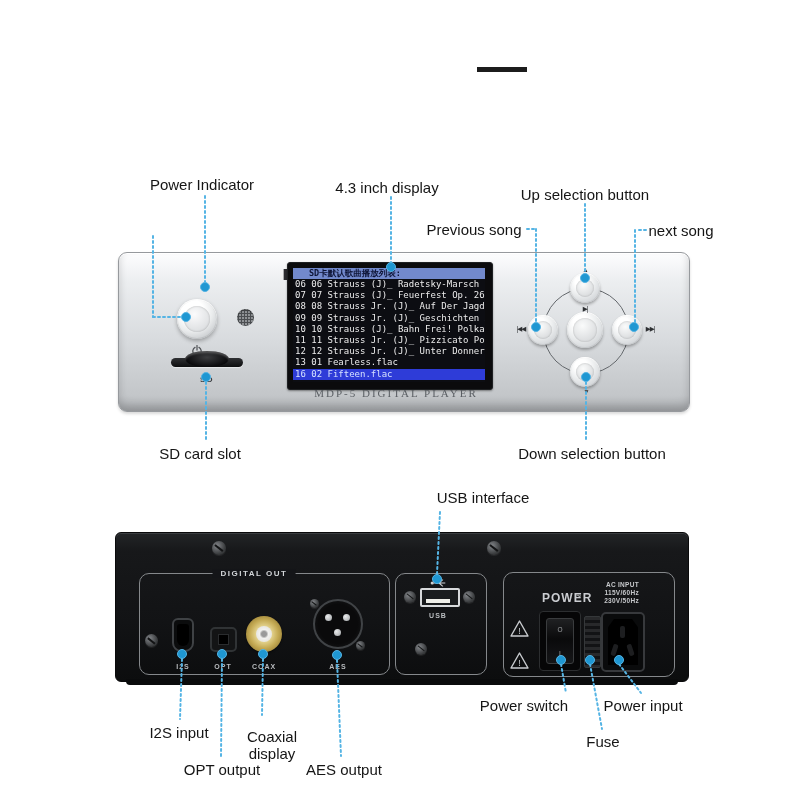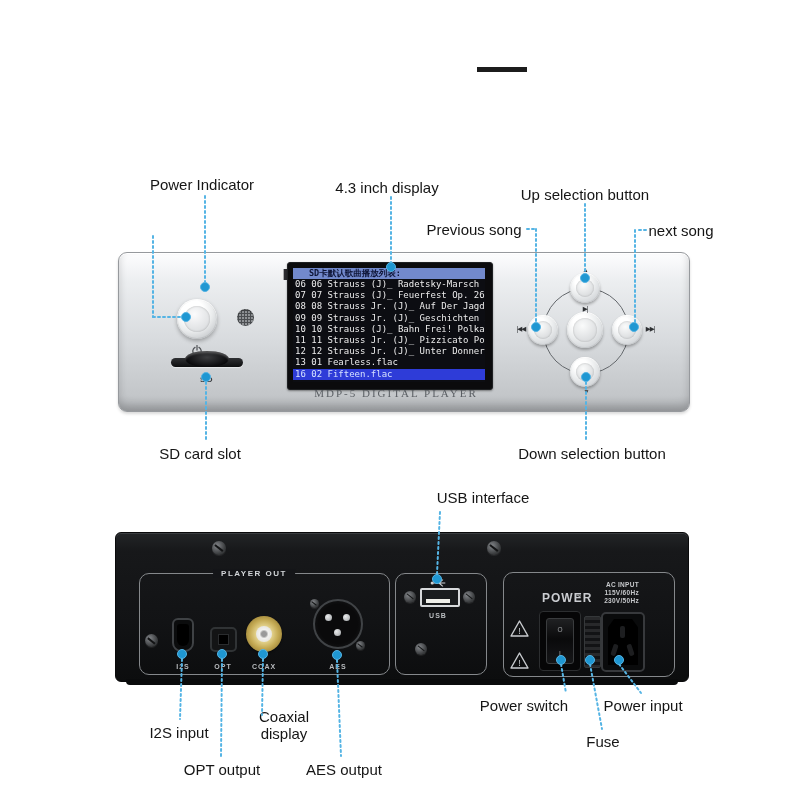--- a/index.html
+++ b/index.html
@@ -119,21 +119,21 @@
   <div class="lbl" style="left:202px;top:176px;">Power Indicator</div>
   <div class="lbl" style="left:387px;top:179px;">4.3 inch display</div>
   <div class="lbl" style="left:474px;top:221px;">Previous song</div>
   <div class="lbl" style="left:585px;top:186px;">Up selection button</div>
   <div class="lbl" style="left:681px;top:222px;">next song</div>
   <div class="lbl" style="left:200px;top:445px;">SD card slot</div>
   <div class="lbl" style="left:592px;top:445px;">Down selection button</div>
   <div class="lbl" style="left:446px;top:489px;margin-left:37px;">USB interface</div>
 
   <div class="lbl" style="left:179px;top:724px;">I2S input</div>
-  <div class="lbl" style="left:272px;top:708px;margin-left:12px;">
+  <div class="lbl" style="left:272px;top:728px;">
     <span>Coaxial</span><br>
     <span>display</span>
   </div>
   <div class="lbl" style="left:222px;top:761px;">OPT output</div>
   <div class="lbl" style="left:344px;top:761px;">AES output</div>
   <div class="lbl" style="left:524px;top:697px;">Power switch</div>
   <div class="lbl" style="left:643px;top:697px;">Power input</div>
   <div class="lbl" style="left:603px;top:733px;">Fuse</div>
 
   <div class="front">
@@ -185,21 +185,21 @@
   <div class="nav-mark" style="left:650px;top:329px;">▶▶|</div>
   <div class="nav-mark" style="left:585px;top:309px;">▶|</div>
 
   <div class="rear">
     <div class="rear-base"></div>
     <div class="screw" style="left:96px;top:8px;width:14px;height:14px;"></div>
     <div class="screw" style="left:371px;top:8px;width:14px;height:14px;"></div>
     <div class="screw" style="left:29px;top:101px;width:13px;height:13px;"></div>
 
     <div class="section" style="left:23px;top:40px;width:249px;height:100px;"></div>
-    <div class="digital-out-text">PLAYER OUT</div>
+    <div class="digital-out-text">DIGITAL OUT</div>
 
     <div class="hdmi" style="left:56px;top:85px;"></div>
     <div class="toslink" style="left:94px;top:94px;"></div>
     <div class="rca" style="left:130px;top:83px;"></div>
     <div class="xlr" style="left:197px;top:66px;">
       <div class="pin" style="left:10px;top:13px;"></div>
       <div class="pin" style="left:28px;top:13px;"></div>
       <div class="pin" style="left:19px;top:28px;"></div>
     </div>
     <div class="screw" style="left:194px;top:66px;width:9px;height:9px;"></div>

